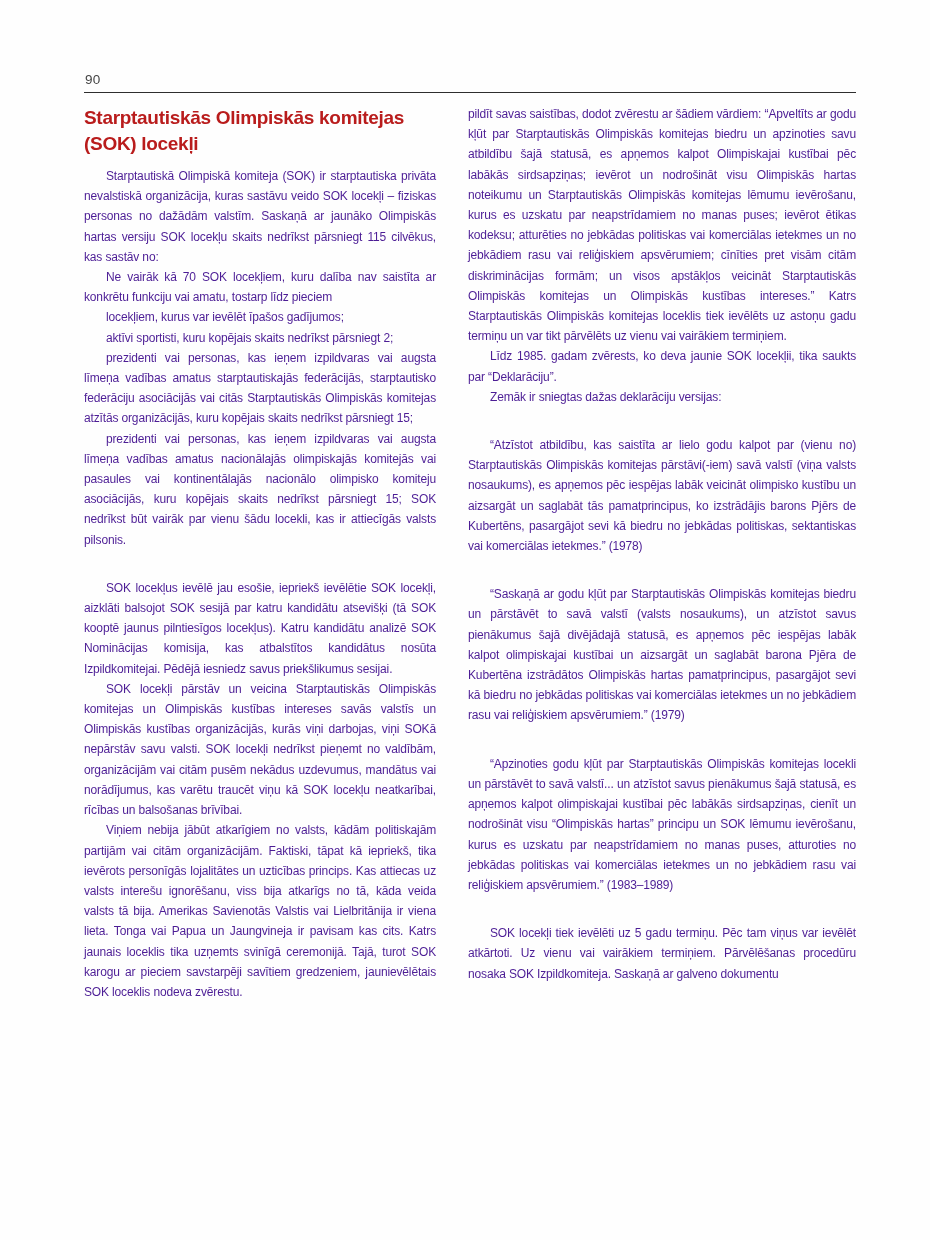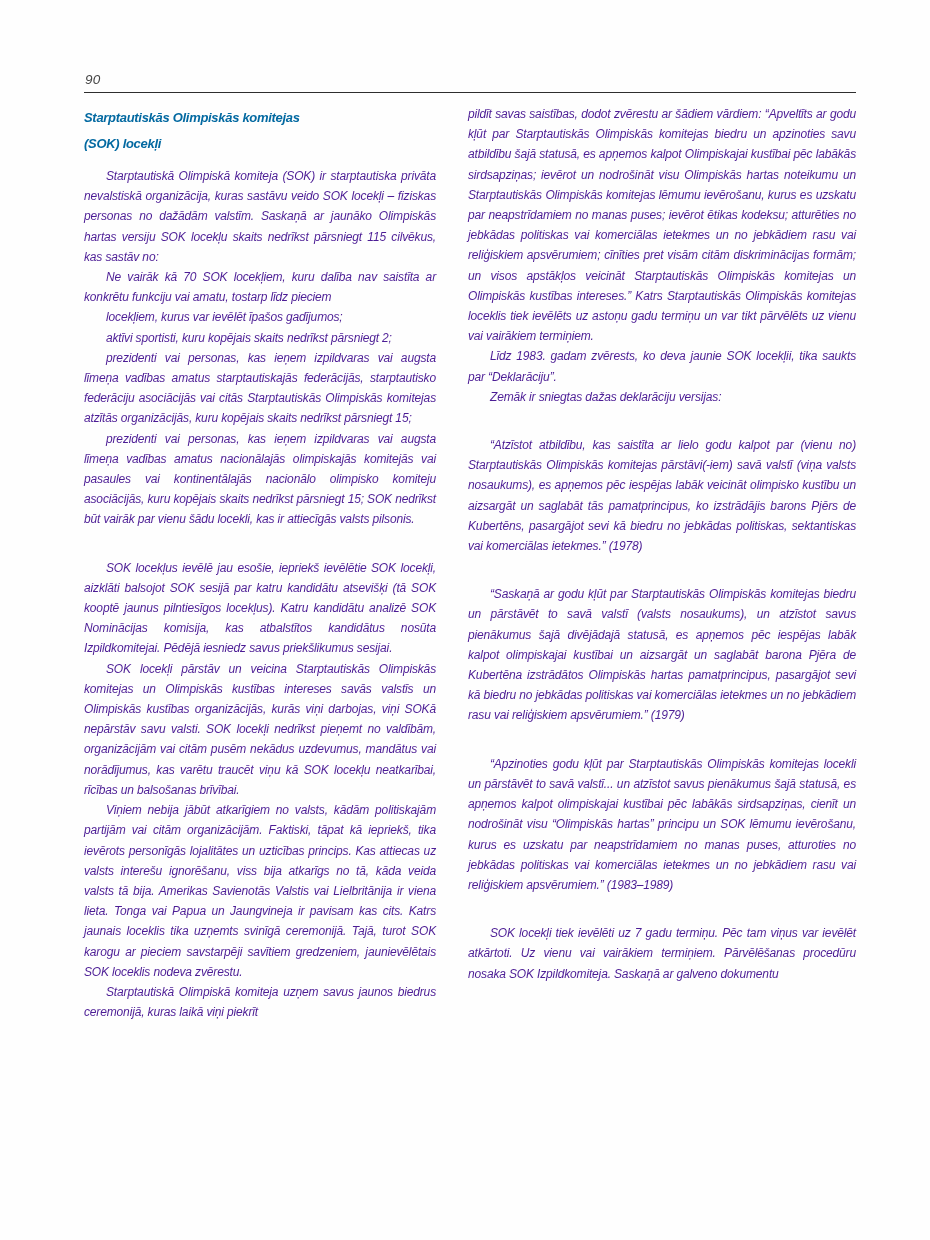--- a/index.html
+++ b/index.html
@@ -14,44 +14,43 @@
     margin: 0 auto;
     background: #fefefe;
     overflow: hidden;
     font-family: "Liberation Sans", "DejaVu Sans", sans-serif;
   }
   .content {
     position: absolute;
     left: 84px;
     top: 72px;
     width: 772px;
-    font-style: italic;
   }
   .page-number {
     font-size: 13.5px;
     color: #454545;
     margin: 0 0 5px 1px;
     letter-spacing: 0.2px;
   }
   .header-rule {
     height: 0;
     border-top: 1.6px solid #2e2e2e;
     margin-bottom: 9px;
   }
   .columns {
     display: flex;
     align-items: flex-start;
   }
   .col-left  { width: 352px; margin-right: 32px; }
   .col-right { width: 388px; padding-top: 2px; }
   .heading {
-    font-size: 13px;
+    font-size: 19px;
     line-height: 26px;
     font-weight: 700;
-    color: #0369a1;
+    color: #b91c1c;
     letter-spacing: -0.3px;
     margin: 3px 0 9px 0;
     white-space: pre-line;
   }
   .para {
     font-size: 12px;
     line-height: 20.2px;
     color: #4c1d95;
     letter-spacing: -0.15px;
     text-align: justify;
@@ -80,31 +79,30 @@
         <div>
             <p class="para">Starptautiskā Olimpiskā komiteja (SOK) ir starptautiska privāta nevalstiskā organizācija, kuras sastāvu veido SOK locekļi – fiziskas personas no dažādām valstīm. Saskaņā ar jaunāko Olimpiskās hartas versiju SOK locekļu skaits nedrīkst pārsniegt 115 cilvēkus, kas sastāv no:</p>
             <p class="para">Ne vairāk kā 70 SOK locekļiem, kuru dalība nav saistīta ar konkrētu funkciju vai amatu, tostarp līdz pieciem</p>
             <p class="para">locekļiem, kurus var ievēlēt īpašos gadījumos;</p>
             <p class="para">aktīvi sportisti, kuru kopējais skaits nedrīkst pārsniegt 2;</p>
             <p class="para">prezidenti vai personas, kas ieņem izpildvaras vai augsta līmeņa vadības amatus starptautiskajās federācijās, starptautisko federāciju asociācijās vai citās Starptautiskās Olimpiskās komitejas atzītās organizācijās, kuru kopējais skaits nedrīkst pārsniegt 15;</p>
             <p class="para">prezidenti vai personas, kas ieņem izpildvaras vai augsta līmeņa vadības amatus nacionālajās olimpiskajās komitejās vai pasaules vai kontinentālajās nacionālo olimpisko komiteju asociācijās, kuru kopējais skaits nedrīkst pārsniegt 15; SOK nedrīkst būt vairāk par vienu šādu locekli, kas ir attiecīgās valsts pilsonis.</p>
             <p class="para gap">SOK locekļus ievēlē jau esošie, iepriekš ievēlētie SOK locekļi, aizklāti balsojot SOK sesijā par katru kandidātu atsevišķi (tā SOK kooptē jaunus pilntiesīgos locekļus). Katru kandidātu analizē SOK Nominācijas komisija, kas atbalstītos kandidātus nosūta Izpildkomitejai. Pēdējā iesniedz savus priekšlikumus sesijai.</p>
             <p class="para">SOK locekļi pārstāv un veicina Starptautiskās Olimpiskās komitejas un Olimpiskās kustības intereses savās valstīs un Olimpiskās kustības organizācijās, kurās viņi darbojas, viņi SOKā nepārstāv savu valsti. SOK locekļi nedrīkst pieņemt no valdībām, organizācijām vai citām pusēm nekādus uzdevumus, mandātus vai norādījumus, kas varētu traucēt viņu kā SOK locekļu neatkarībai, rīcības un balsošanas brīvībai.</p>
             <p class="para">Viņiem nebija jābūt atkarīgiem no valsts, kādām politiskajām partijām vai citām organizācijām. Faktiski, tāpat kā iepriekš, tika ievērots personīgās lojalitātes un uzticības princips. Kas attiecas uz valsts interešu ignorēšanu, viss bija atkarīgs no tā, kāda veida valsts tā bija. Amerikas Savienotās Valstis vai Lielbritānija ir viena lieta. Tonga vai Papua un Jaungvineja ir pavisam kas cits. Katrs jaunais loceklis tika uzņemts svinīgā ceremonijā. Tajā, turot SOK karogu ar pieciem savstarpēji savītiem gredzeniem, jaunievēlētais SOK loceklis nodeva zvērestu.</p>
-            <p class="para">Starptautiskā Olimpiskā komiteja uzņem savus jaunos biedrus ceremonijā, kuras laikā viņi piekrīt</p>
           </div>
       </section>
 
       <section class="col-right">
         <div>
             <p class="para noindent">pildīt savas saistības, dodot zvērestu ar šādiem vārdiem: “Apveltīts ar godu kļūt par Starptautiskās Olimpiskās komitejas biedru un apzinoties savu atbildību šajā statusā, es apņemos kalpot Olimpiskajai kustībai pēc labākās sirdsapziņas; ievērot un nodrošināt visu Olimpiskās hartas noteikumu un Starptautiskās Olimpiskās komitejas lēmumu ievērošanu, kurus es uzskatu par neapstrīdamiem no manas puses; ievērot ētikas kodeksu; atturēties no jebkādas politiskas vai komerciālas ietekmes un no jebkādiem rasu vai reliģiskiem apsvērumiem; cīnīties pret visām citām diskriminācijas formām; un visos apstākļos veicināt Starptautiskās Olimpiskās komitejas un Olimpiskās kustības intereses.” Katrs Starptautiskās Olimpiskās komitejas loceklis tiek ievēlēts uz astoņu gadu termiņu un var tikt pārvēlēts uz vienu vai vairākiem termiņiem.</p>
-            <p class="para">Līdz 1983. gadam zvērests, ko deva jaunie SOK locekļii, tika saukts par “Deklarāciju”.</p>
+            <p class="para">Līdz 1985. gadam zvērests, ko deva jaunie SOK locekļii, tika saukts par “Deklarāciju”.</p>
             <p class="para">Zemāk ir sniegtas dažas deklarāciju versijas:</p>
             <p class="para gap">“Atzīstot atbildību, kas saistīta ar lielo godu kalpot par (vienu no) Starptautiskās Olimpiskās komitejas pārstāvi(-iem) savā valstī (viņa valsts nosaukums), es apņemos pēc iespējas labāk veicināt olimpisko kustību un aizsargāt un saglabāt tās pamatprincipus, ko izstrādājis barons Pjērs de Kubertēns, pasargājot sevi kā biedru no jebkādas politiskas, sektantiskas vai komerciālas ietekmes.” (1978)</p>
             <p class="para gap">“Saskaņā ar godu kļūt par Starptautiskās Olimpiskās komitejas biedru un pārstāvēt to savā valstī (valsts nosaukums), un atzīstot savus pienākumus šajā divējādajā statusā, es apņemos pēc iespējas labāk kalpot olimpiskajai kustībai un aizsargāt un saglabāt barona Pjēra de Kubertēna izstrādātos Olimpiskās hartas pamatprincipus, pasargājot sevi kā biedru no jebkādas politiskas vai komerciālas ietekmes un no jebkādiem rasu vai reliģiskiem apsvērumiem.” (1979)</p>
             <p class="para gap">“Apzinoties godu kļūt par Starptautiskās Olimpiskās komitejas locekli un pārstāvēt to savā valstī... un atzīstot savus pienākumus šajā statusā, es apņemos kalpot olimpiskajai kustībai pēc labākās sirdsapziņas, cienīt un nodrošināt visu “Olimpiskās hartas” principu un SOK lēmumu ievērošanu, kurus es uzskatu par neapstrīdamiem no manas puses, atturoties no jebkādas politiskas vai komerciālas ietekmes un no jebkādiem rasu vai reliģiskiem apsvērumiem.” (1983–1989)</p>
-            <p class="para gap">SOK locekļi tiek ievēlēti uz 7 gadu termiņu. Pēc tam viņus var ievēlēt atkārtoti. Uz vienu vai vairākiem termiņiem. Pārvēlēšanas procedūru nosaka SOK Izpildkomiteja. Saskaņā ar galveno dokumentu</p>
+            <p class="para gap">SOK locekļi tiek ievēlēti uz 5 gadu termiņu. Pēc tam viņus var ievēlēt atkārtoti. Uz vienu vai vairākiem termiņiem. Pārvēlēšanas procedūru nosaka SOK Izpildkomiteja. Saskaņā ar galveno dokumentu</p>
           </div>
       </section>
 
     </main>
   </div>
 </div>
 
 </body></html>

